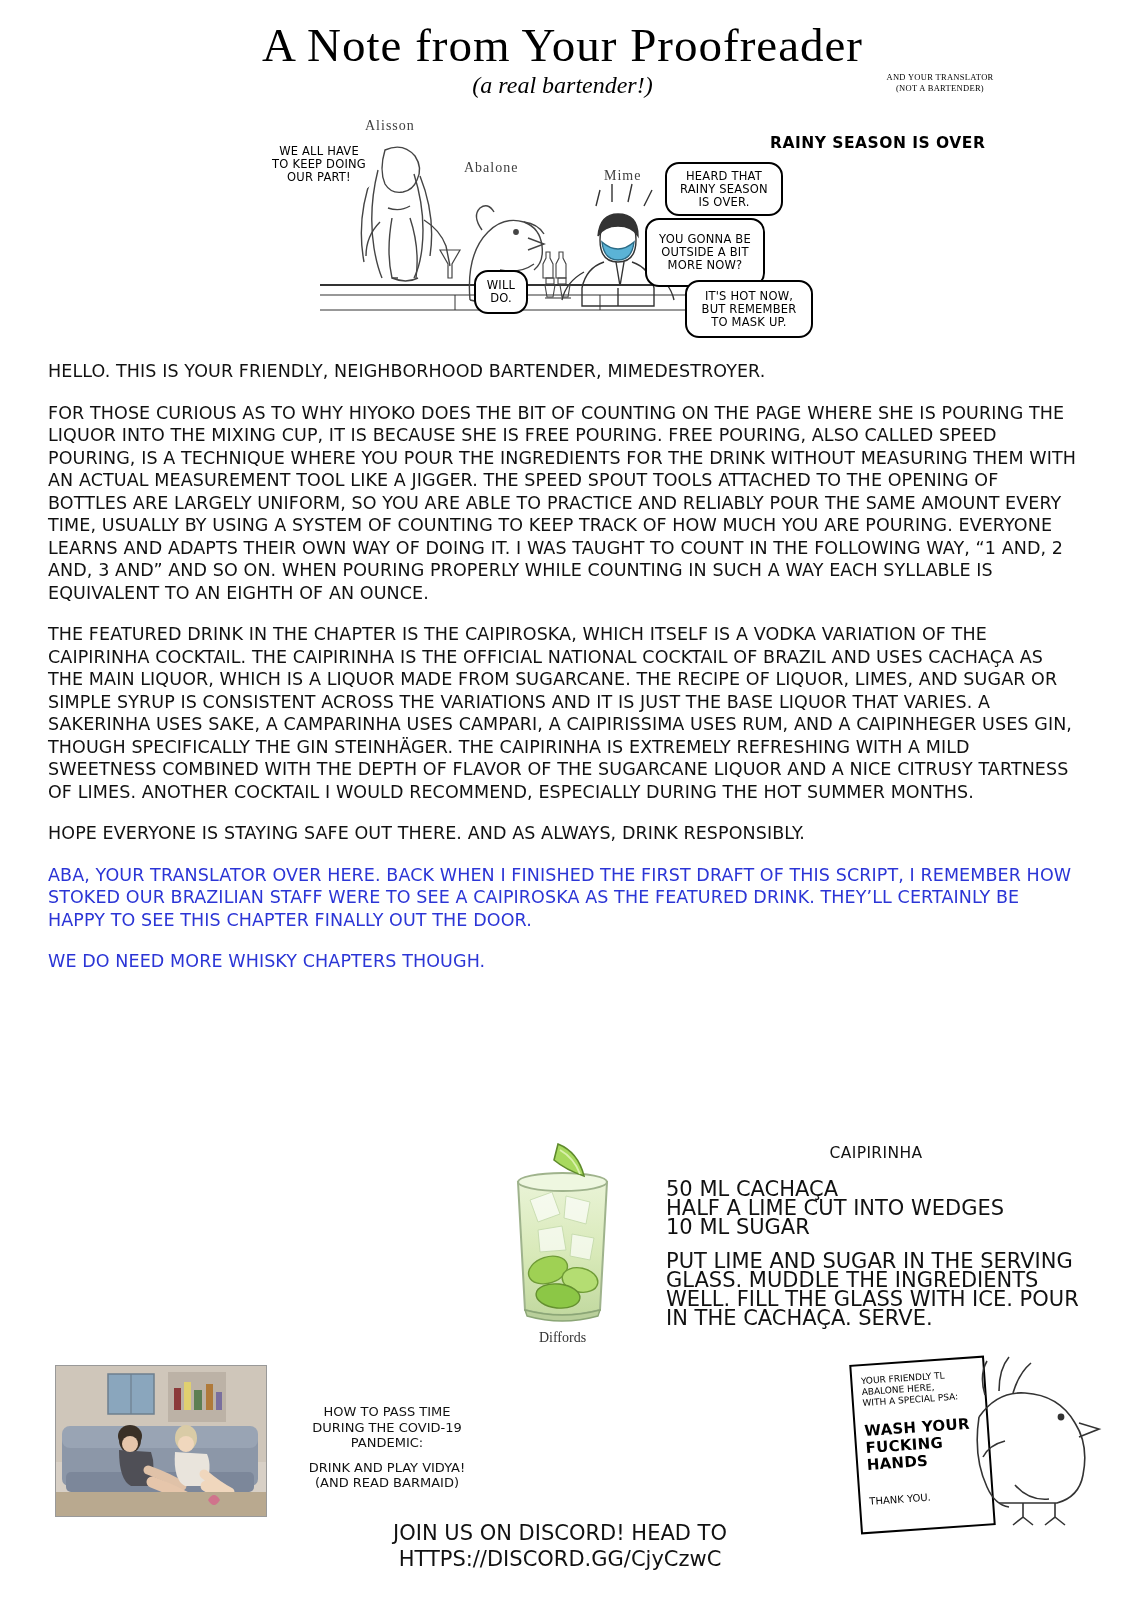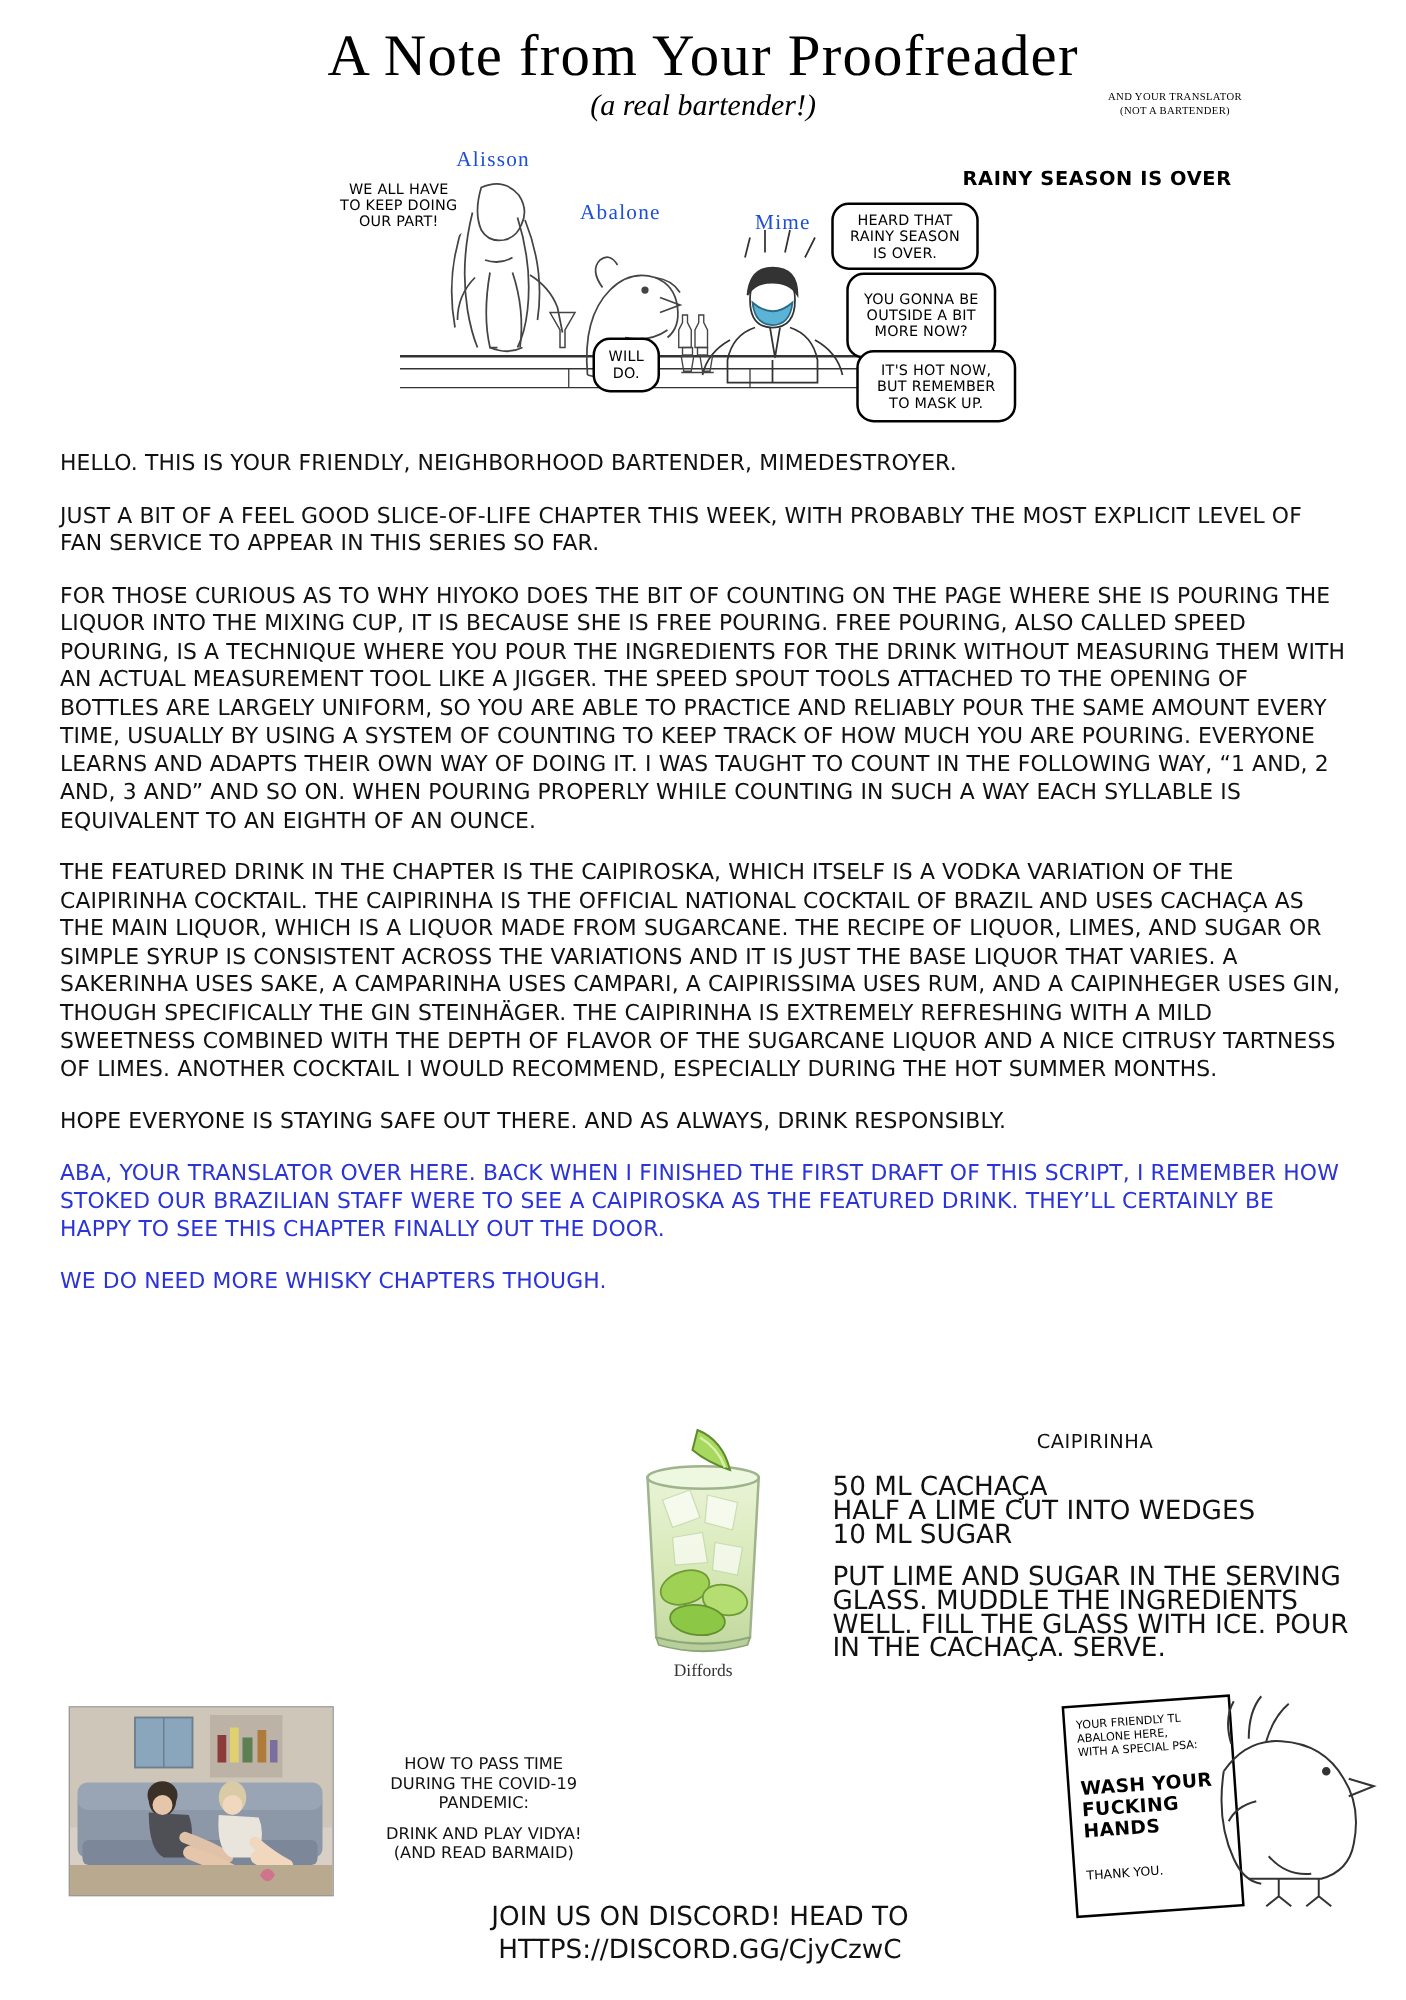--- a/index.html
+++ b/index.html
@@ -63,22 +63,22 @@
     top: 110px;
     left: 0;
     width: 1125px;
     height: 240px;
   }
   .strip svg { display: block; }
 
   .label-serif {
     position: absolute;
     font-family: "Liberation Serif", serif;
-    color: #1d4ed8;
-    font-size: 17px;
+    color: #404040;
+    font-size: 14px;
     letter-spacing: 1px;
   }
   .rainy-head {
     position: absolute;
     top: 24px;
     left: 770px;
     font-family: "DejaVu Sans", sans-serif;
     font-weight: bold;
     font-size: 15.5px;
     letter-spacing: 0.5px;
@@ -335,33 +335,32 @@
     <div class="label-serif" style="left:592px; top:58px;margin-left:12px;">Mime</div>
 
     <div class="rainy-head">RAINY SEASON IS OVER</div>
 
     <div class="bubble no-border" style="left:264px; top:28px; width:110px; height:52px; white-space:pre-line;">WE ALL HAVE
 TO KEEP DOING
 OUR PART!</div>
     <div class="bubble" style="left:665px; top:52px; width:118px; height:54px; white-space:pre-line;">HEARD THAT
 RAINY SEASON
 IS OVER.</div>
-    <div class="bubble" style="left:677px; top:108px; width:120px; height:69px; white-space:pre-line;">YOU GONNA BE
+    <div class="bubble" style="left:645px; top:108px; width:120px; height:69px; white-space:pre-line;">YOU GONNA BE
 OUTSIDE A BIT
 MORE NOW?</div>
     <div class="bubble" style="left:474px; top:160px; width:54px; height:44px; white-space:pre-line;">WILL
 DO.</div>
     <div class="bubble" style="left:685px; top:170px; width:128px; height:58px; white-space:pre-line;">IT'S HOT NOW,
 BUT REMEMBER
 TO MASK UP.</div>
   </div>
 
   <div class="body-text">
     <p>HELLO. THIS IS YOUR FRIENDLY, NEIGHBORHOOD BARTENDER, MIMEDESTROYER.</p>
-    <p>JUST A BIT OF A FEEL GOOD SLICE-OF-LIFE CHAPTER THIS WEEK, WITH PROBABLY THE MOST EXPLICIT LEVEL OF FAN SERVICE TO APPEAR IN THIS SERIES SO FAR.</p>
     <p>FOR THOSE CURIOUS AS TO WHY HIYOKO DOES THE BIT OF COUNTING ON THE PAGE WHERE SHE IS POURING THE LIQUOR INTO THE MIXING CUP, IT IS BECAUSE SHE IS FREE POURING. FREE POURING, ALSO CALLED SPEED POURING, IS A TECHNIQUE WHERE YOU POUR THE INGREDIENTS FOR THE DRINK WITHOUT MEASURING THEM WITH AN ACTUAL MEASUREMENT TOOL LIKE A JIGGER. THE SPEED SPOUT TOOLS ATTACHED TO THE OPENING OF BOTTLES ARE LARGELY UNIFORM, SO YOU ARE ABLE TO PRACTICE AND RELIABLY POUR THE SAME AMOUNT EVERY TIME, USUALLY BY USING A SYSTEM OF COUNTING TO KEEP TRACK OF HOW MUCH YOU ARE POURING. EVERYONE LEARNS AND ADAPTS THEIR OWN WAY OF DOING IT. I WAS TAUGHT TO COUNT IN THE FOLLOWING WAY, “1 AND, 2 AND, 3 AND” AND SO ON. WHEN POURING PROPERLY WHILE COUNTING IN SUCH A WAY EACH SYLLABLE IS EQUIVALENT TO AN EIGHTH OF AN OUNCE.</p>
     <p>THE FEATURED DRINK IN THE CHAPTER IS THE CAIPIROSKA, WHICH ITSELF IS A VODKA VARIATION OF THE CAIPIRINHA COCKTAIL. THE CAIPIRINHA IS THE OFFICIAL NATIONAL COCKTAIL OF BRAZIL AND USES CACHAÇA AS THE MAIN LIQUOR, WHICH IS A LIQUOR MADE FROM SUGARCANE. THE RECIPE OF LIQUOR, LIMES, AND SUGAR OR SIMPLE SYRUP IS CONSISTENT ACROSS THE VARIATIONS AND IT IS JUST THE BASE LIQUOR THAT VARIES. A SAKERINHA USES SAKE, A CAMPARINHA USES CAMPARI, A CAIPIRISSIMA USES RUM, AND A CAIPINHEGER USES GIN, THOUGH SPECIFICALLY THE GIN STEINHÄGER. THE CAIPIRINHA IS EXTREMELY REFRESHING WITH A MILD SWEETNESS COMBINED WITH THE DEPTH OF FLAVOR OF THE SUGARCANE LIQUOR AND A NICE CITRUSY TARTNESS OF LIMES. ANOTHER COCKTAIL I WOULD RECOMMEND, ESPECIALLY DURING THE HOT SUMMER MONTHS.</p>
     <p>HOPE EVERYONE IS STAYING SAFE OUT THERE. AND AS ALWAYS, DRINK RESPONSIBLY.</p>
     <p class="blue">ABA, YOUR TRANSLATOR OVER HERE. BACK WHEN I FINISHED THE FIRST DRAFT OF THIS SCRIPT, I REMEMBER HOW STOKED OUR BRAZILIAN STAFF WERE TO SEE A CAIPIROSKA AS THE FEATURED DRINK. THEY’LL CERTAINLY BE HAPPY TO SEE THIS CHAPTER FINALLY OUT THE DOOR.</p>
     <p class="blue-last">WE DO NEED MORE WHISKY CHAPTERS THOUGH.</p>
   </div>
 
   <div class="drink-img">
     <svg width="165" height="200" viewBox="0 0 165 200">
       <defs>

